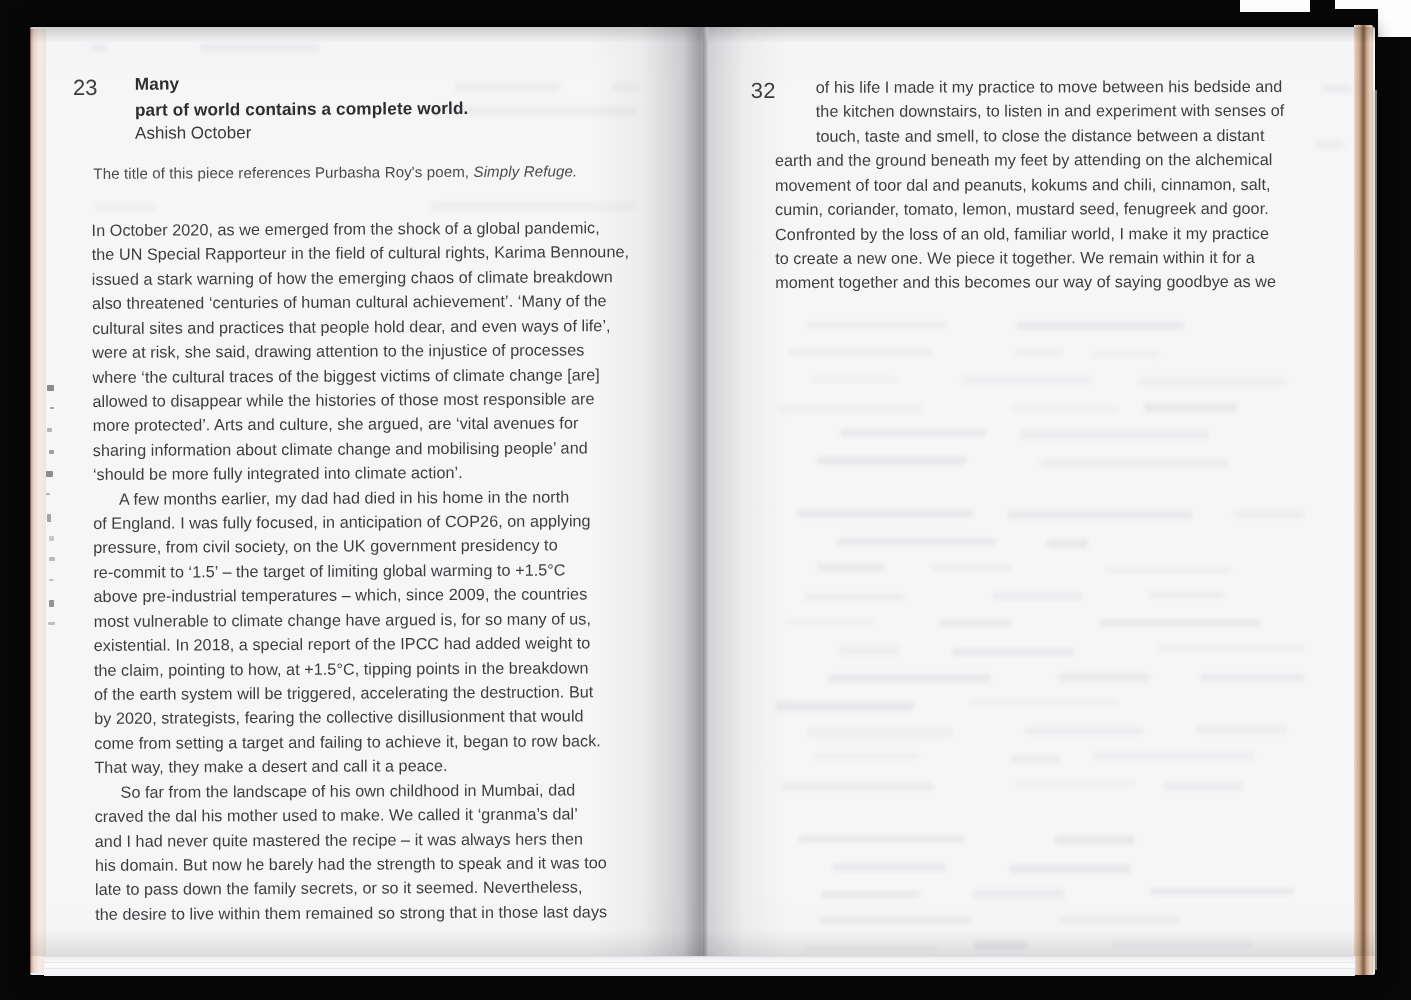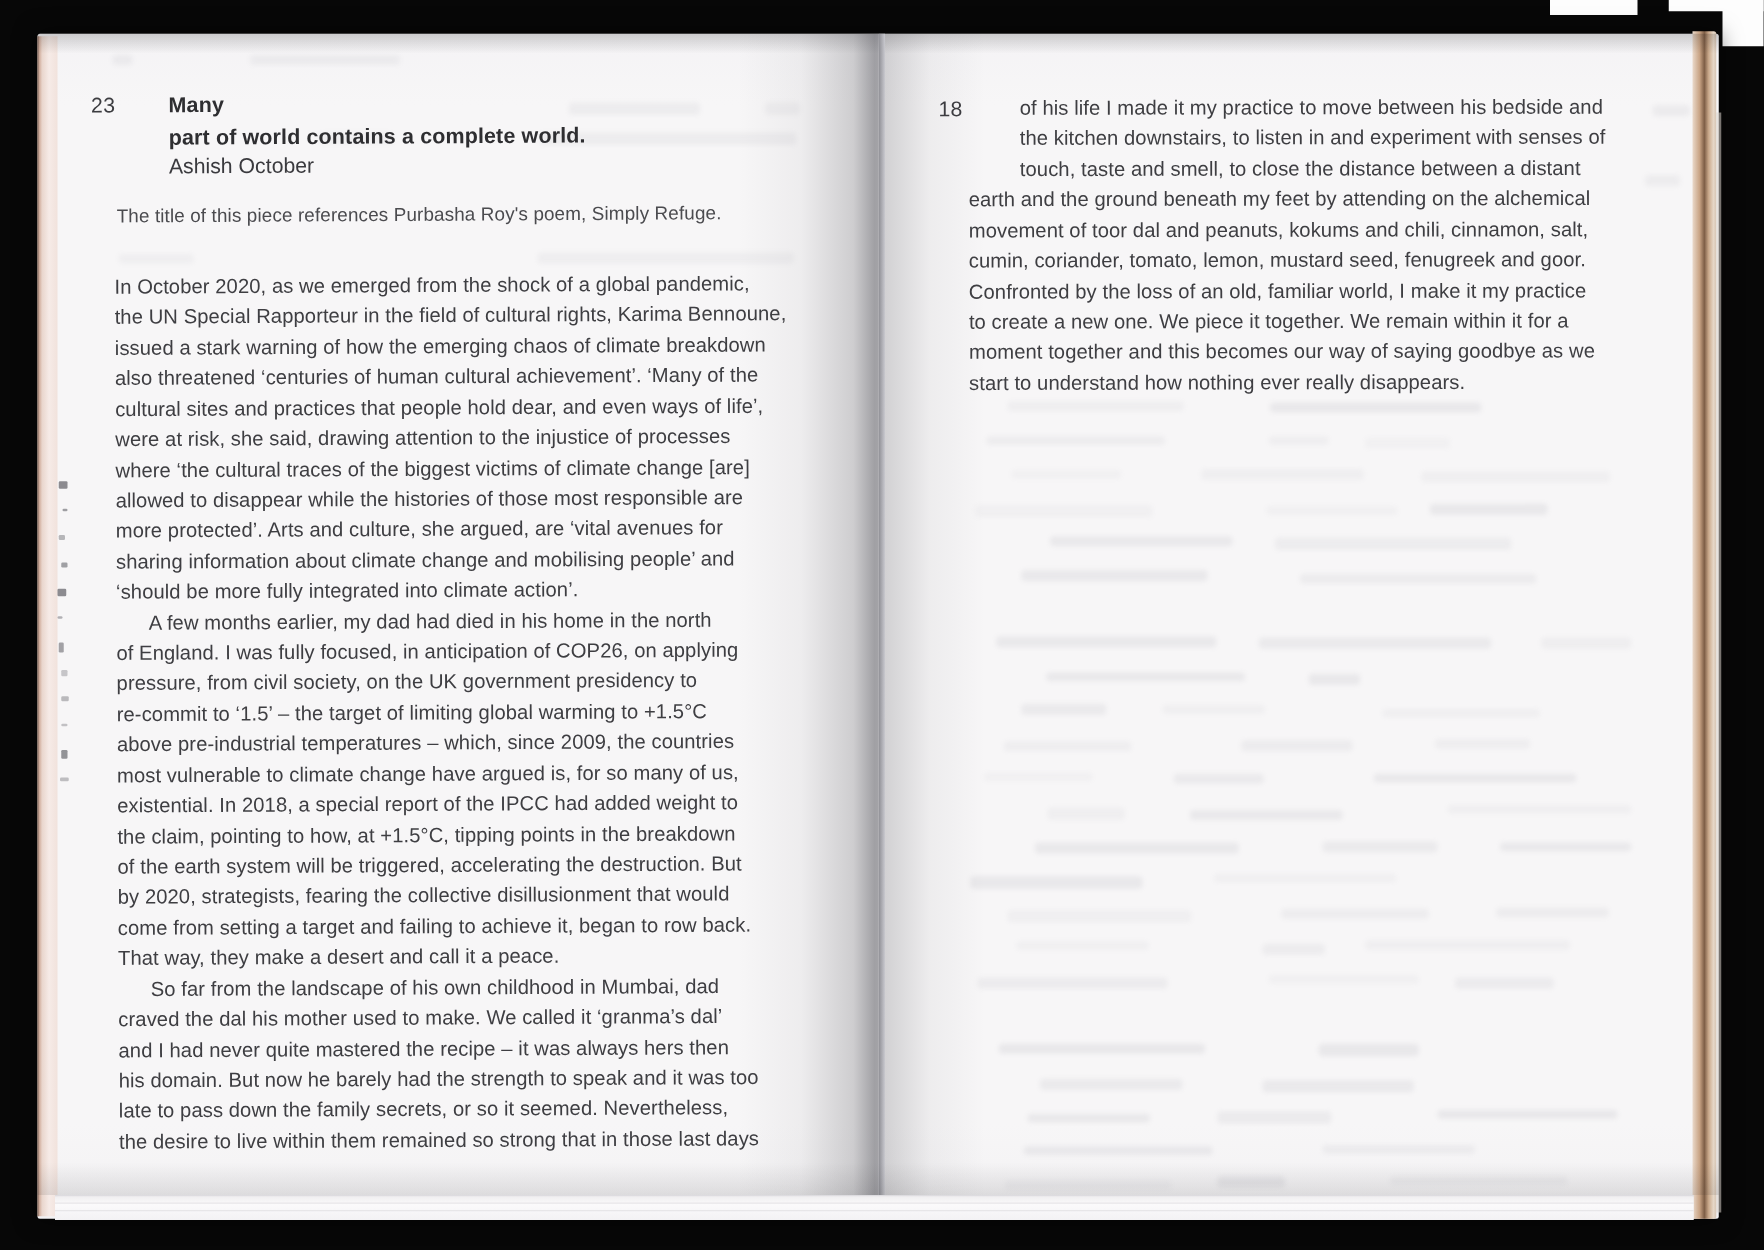--- a/index.html
+++ b/index.html
@@ -62,25 +62,25 @@
     position:absolute;left:708px;top:27px;width:80px;height:929px;
     background:linear-gradient(90deg,rgba(60,60,66,0.20),rgba(60,60,66,0.05) 45%,rgba(60,60,66,0) 100%);
   }
 
   
   .lp-content{position:absolute;left:0;top:0;width:1411px;height:1000px;
     transform:rotate(-0.3deg);transform-origin:80px 500px;}
   .rp-content{position:absolute;left:0;top:0;width:1411px;height:1000px;
     transform:rotate(-0.12deg);transform-origin:760px 200px;}
 
-  .pagenum{position:absolute;font-size:17px;color:#3c3c40;letter-spacing:.2px;}
+  .pagenum{position:absolute;font-size:22px;color:#3c3c40;letter-spacing:.2px;}
   .title-line{position:absolute;font-weight:bold;font-size:17.2px;color:#2e2e31;letter-spacing:.1px;white-space:nowrap;}
   .author{position:absolute;font-size:17px;color:#3a3a3e;white-space:nowrap;}
   .note{position:absolute;font-size:15.1px;color:#4b4b4f;white-space:nowrap;letter-spacing:.1px;}
-  .note .it{}
+  .note .it{font-style:italic;}
 
   .body-block{position:absolute;}
   .bline{
     position:absolute;left:0;white-space:nowrap;
     font-size:16.2px;color:#3e3e42;letter-spacing:.05px;
   }
   .bline.ind{padding-left:26px;}
   .bline.cind{padding-left:41px;}
 
   
@@ -224,32 +224,31 @@
       <div class="bline ind" style="top: 561.66px;">So far from the landscape of his own childhood in Mumbai, dad</div>
       <div class="bline" style="top: 586.08px;">craved the dal his mother used to make. We called it ‘granma’s dal’</div>
       <div class="bline" style="top: 610.5px;">and I had never quite mastered the recipe – it was always hers then</div>
       <div class="bline" style="top: 634.92px;">his domain. But now he barely had the strength to speak and it was too</div>
       <div class="bline" style="top: 659.34px;">late to pass down the family secrets, or so it seemed. Nevertheless,</div>
       <div class="bline" style="top: 683.76px;">the desire to live within them remained so strong that in those last days</div>
     </div>
 </div>
 
 <div class="rp-content">
-  <div class="pagenum" style="left:751px;top:78px;">18</div>
+  <div class="pagenum" style="left:751px;top:78px;">32</div>
   <div id="right-body" class="body-block" style="left:775px;top:78px;width:540px;height:250px;">
       <div class="bline cind" style="top: 0px;">of his life I made it my practice to move between his bedside and</div>
       <div class="bline cind" style="top: 24.42px;">the kitchen downstairs, to listen in and experiment with senses of</div>
       <div class="bline cind" style="top: 48.84px;">touch, taste and smell, to close the distance between a distant</div>
       <div class="bline" style="top: 73.26px;">earth and the ground beneath my feet by attending on the alchemical</div>
       <div class="bline" style="top: 97.68px;">movement of toor dal and peanuts, kokums and chili, cinnamon, salt,</div>
       <div class="bline" style="top: 122.1px;">cumin, coriander, tomato, lemon, mustard seed, fenugreek and goor.</div>
       <div class="bline" style="top: 146.52px;">Confronted by the loss of an old, familiar world, I make it my practice</div>
       <div class="bline" style="top: 170.94px;">to create a new one. We piece it together. We remain within it for a</div>
       <div class="bline" style="top: 195.36px;">moment together and this becomes our way of saying goodbye as we</div>
-      <div class="bline" style="top: 219.78px;">start to understand how nothing ever really disappears.</div>
     </div>
 </div>
 
 <div class="bottom-shade"></div>
 <div class="bottom-stack">
   <div class="stack-line" style="top:5px;"></div>
   <div class="stack-line" style="top:11px;"></div>
 </div>
 
 </body></html>

